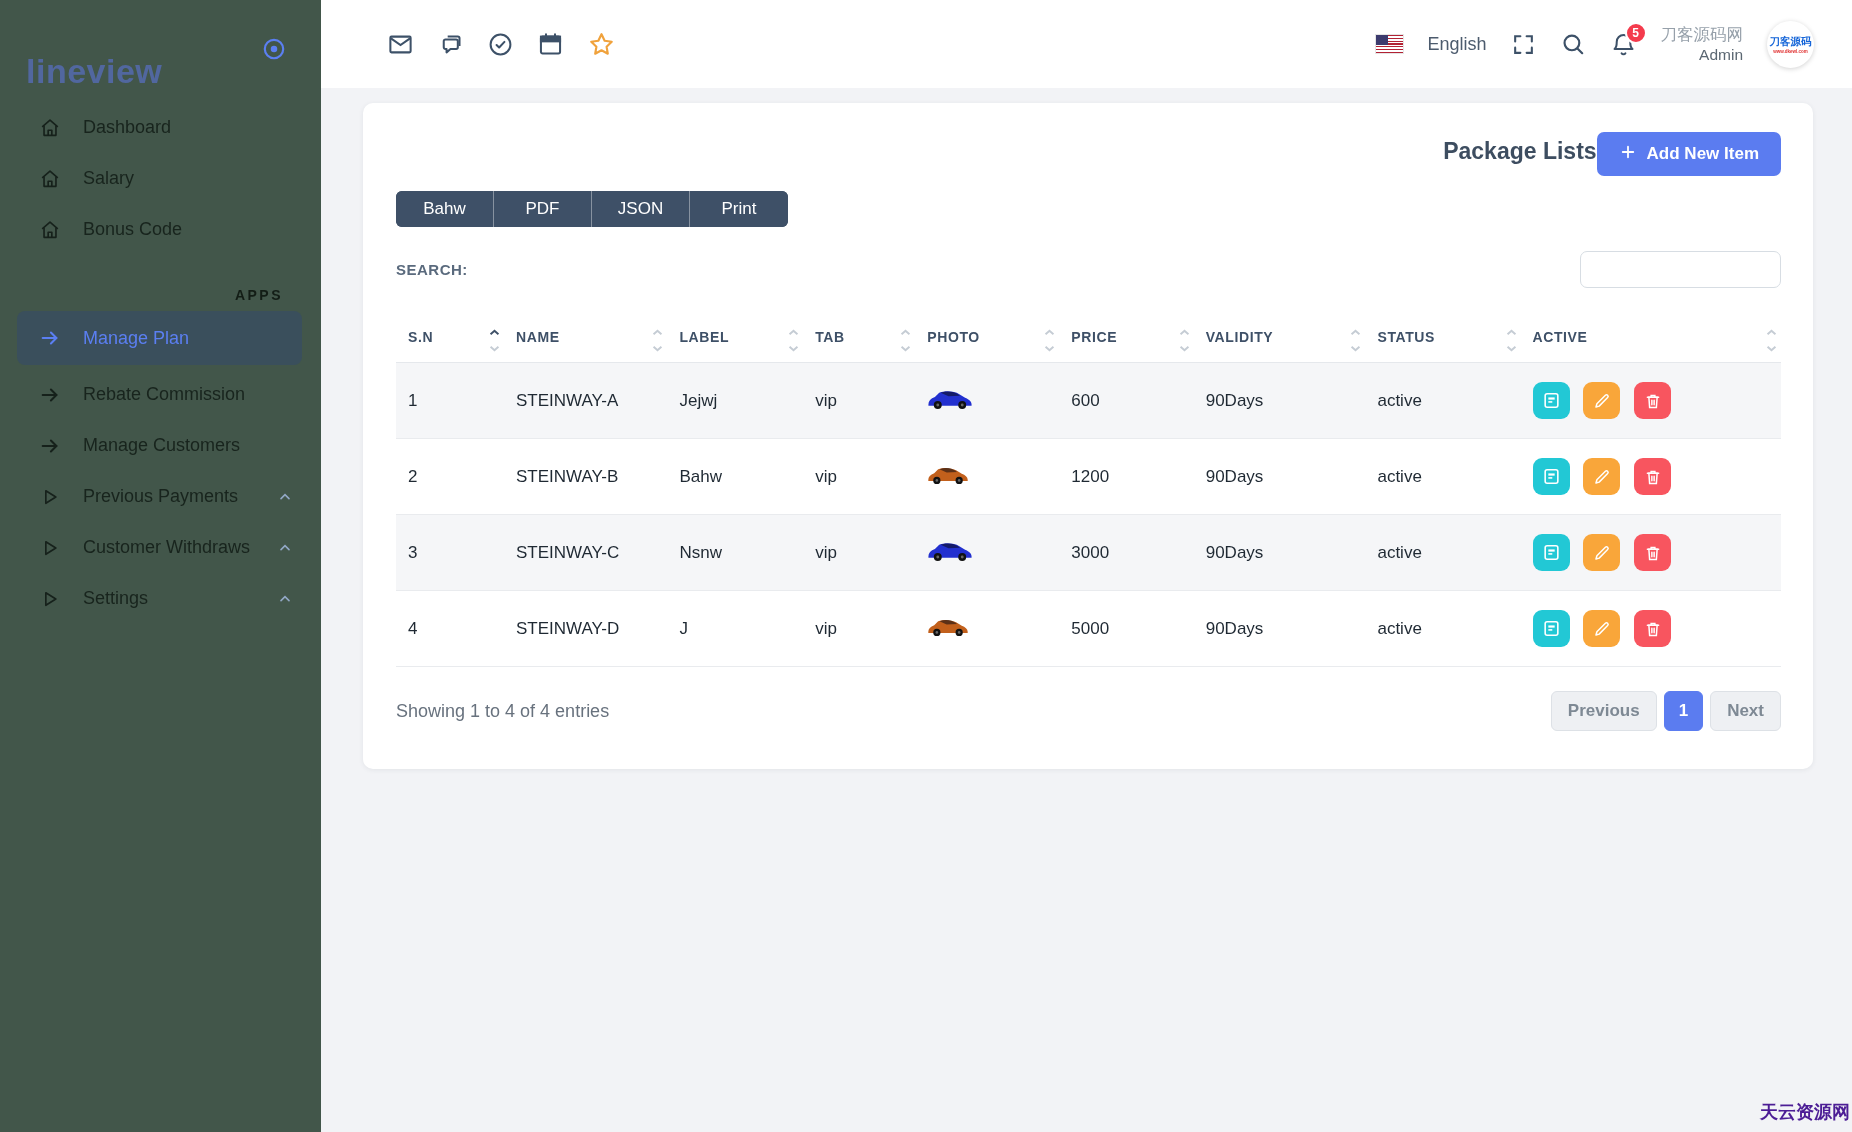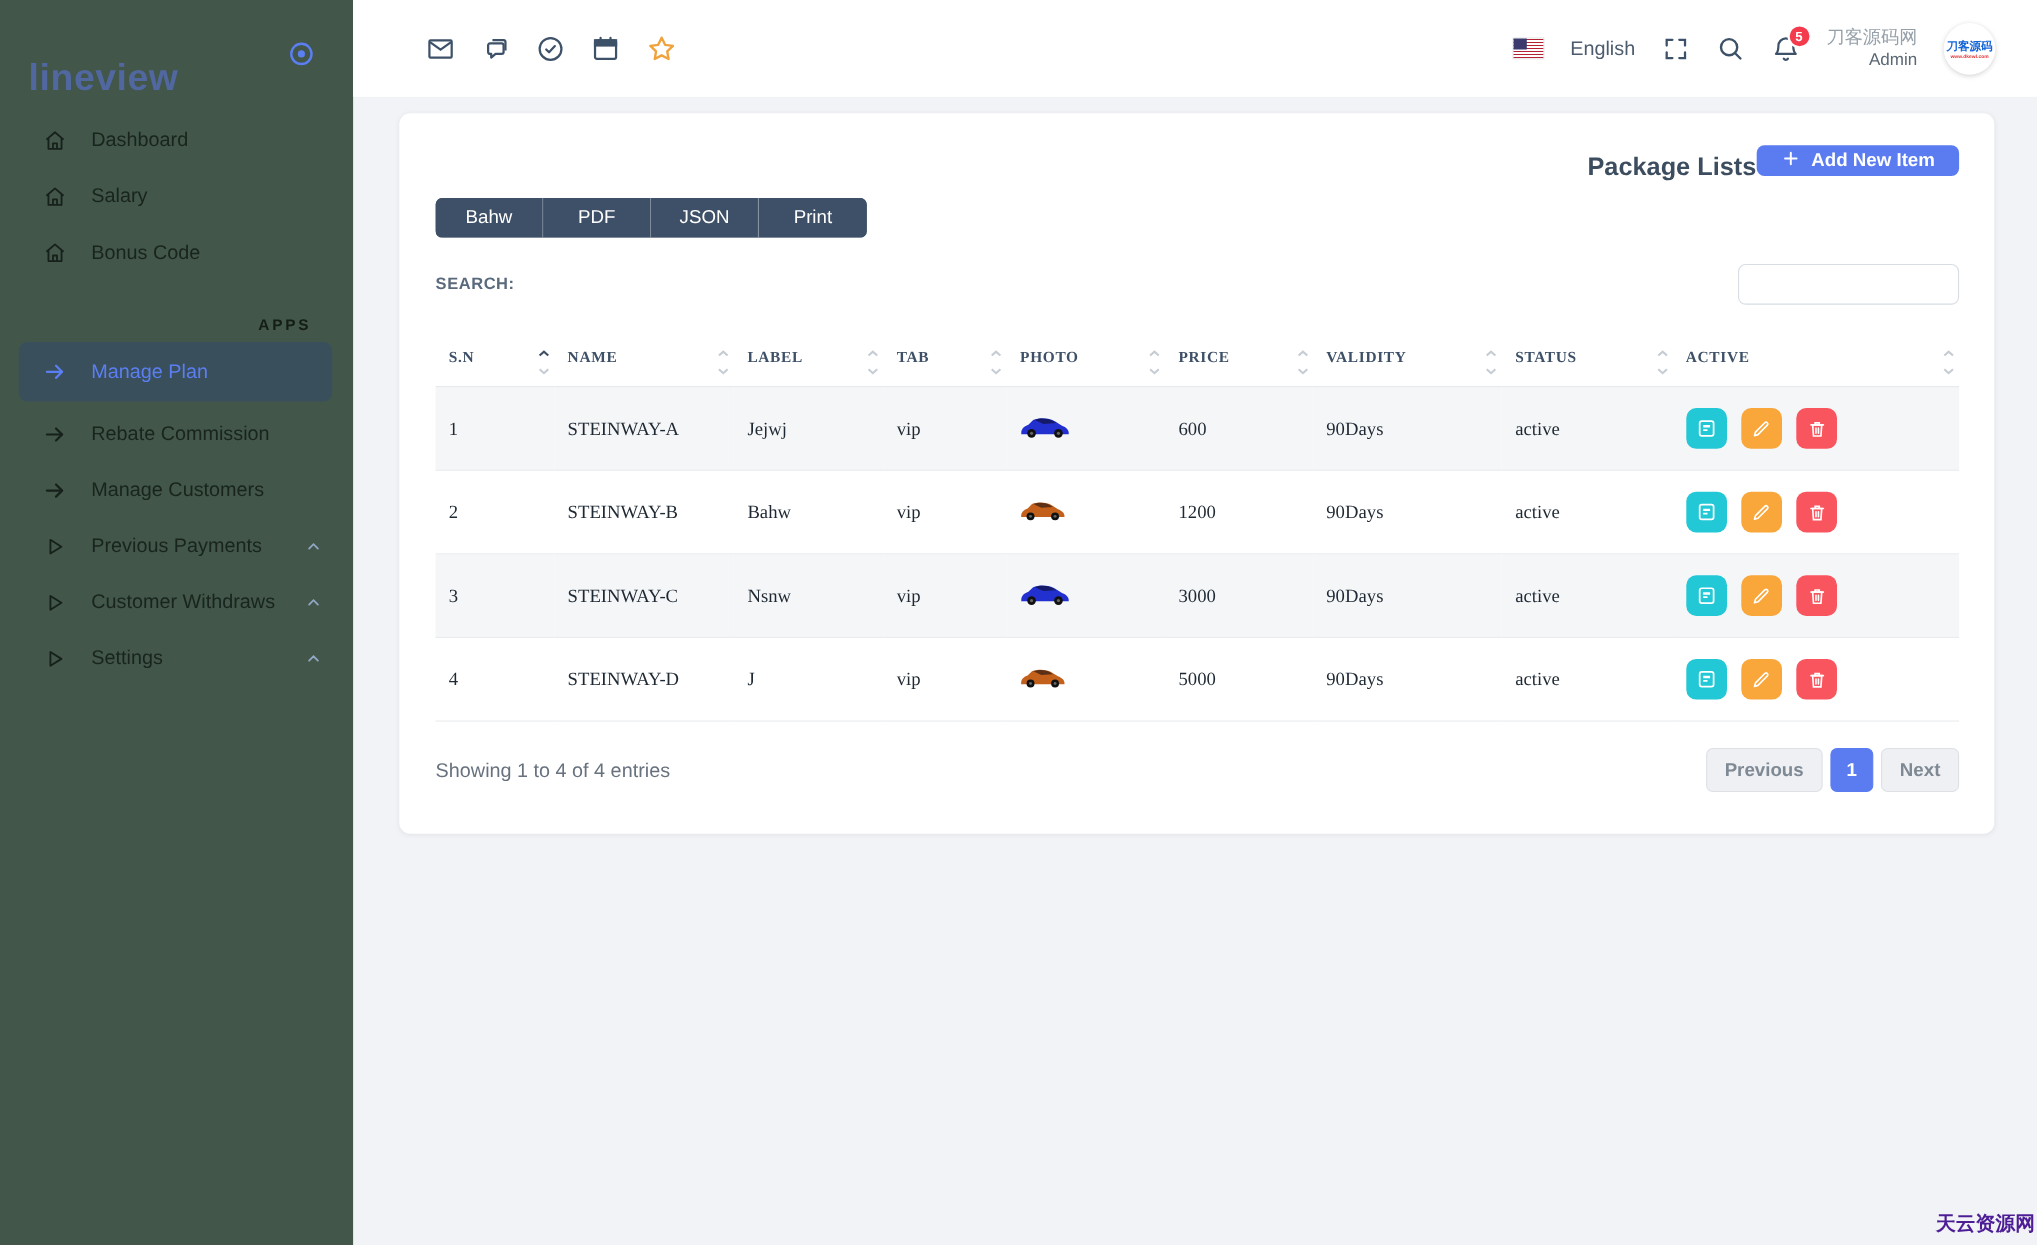--- a/index.html
+++ b/index.html
@@ -36,30 +36,30 @@
   .admin-name { color:#5b6772; font-size:15.5px; }
   .avatar { width:47px; height:47px; border-radius:50%; background:#fff; box-shadow:0 1px 5px rgba(0,0,0,0.18); display:flex; flex-direction:column; align-items:center; justify-content:center; cursor:pointer; overflow:hidden; }
   .avatar-main { color:#1565d8; font-weight:800; font-size:10.5px; white-space:nowrap; }
   .avatar-sub { color:#e03131; font-size:4.5px; font-weight:700; white-space:nowrap; }
 
   
   .content { flex:1; padding:15px 39px 0 42px; }
   .card { background:#fff; border-radius:10px; box-shadow:0 1px 5px rgba(40,50,70,0.08); padding:29px 32px 38px 33px; }
   .card-head { display:flex; justify-content:flex-end; align-items:flex-start; }
   .page-title { font-size:23px; font-weight:600; color:#3d4d60; padding-top:6px; }
-  .add-btn { background:#5b7cf0; border:none; color:#fff; height:28px; padding:0 22px; border-radius:7px; font-size:17px; font-weight:600; display:flex; align-items:center; gap:10px; cursor:pointer; font-family:inherit; }
+  .add-btn { background:#5b7cf0; border:none; color:#fff; height:44px; padding:0 22px; border-radius:7px; font-size:17px; font-weight:600; display:flex; align-items:center; gap:10px; cursor:pointer; font-family:inherit; }
   .export-group { display:inline-flex; margin-top:15px; border-radius:6px; overflow:hidden; background:#3e5067; }
   .export-btn { background:#3e5067; border:none; border-right:1px solid rgba(255,255,255,0.38); color:#fff; font-size:17px; padding:8px 0; width:98px; cursor:pointer; font-family:inherit; }
   .export-btn:last-child { border-right:none; }
   .search-row { display:flex; justify-content:space-between; align-items:center; gap:9px; margin-top:24px; }
   .search-label { font-size:15px; font-weight:700; color:#5a6a7d; letter-spacing:0.5px; }
   .search-input { width:201px; height:37px; border:1px solid #d7dde3; border-radius:7px; outline:none; padding:0 10px; font-size:16px; font-family:inherit; }
 
   
-  table { width:100%; border-collapse:collapse; margin-top:28px;font-family:Liberation Serif, serif; }
+  table { width:100%; border-collapse:collapse; margin-top:28px; }
   th { text-align:left; font-size:14px; font-weight:700; letter-spacing:0.6px; color:#3e5067; padding:13px 26px 17px 12px; border-bottom:1px solid #e5e8ec; position:relative; cursor:pointer; white-space:nowrap; }
   .sort { position:absolute; right:4px; top:13px; display:flex; flex-direction:column; align-items:center; gap:9px; }
   .sort svg { display:block; }
   .c-up { stroke:#c5ccd4; } .c-down { stroke:#c5ccd4; }
   th.sorted-asc .c-up { stroke:#3e5067; }
   td { padding:19px 12px; font-size:17px; color:#1f2933; border-bottom:1px solid #e9ebee; }
   tr.striped td { background:#f5f6f8; }
   .photo-wrap { display:inline-flex; }
   .action-btn { width:37px; height:37px; border:none; border-radius:9px; display:inline-flex; align-items:center; justify-content:center; color:#fff; cursor:pointer; margin-right:9px; vertical-align:middle; }
   .a-teal { background:#22c8d5; } .a-orange { background:#f9a63a; } .a-red { background:#f8555f; }

